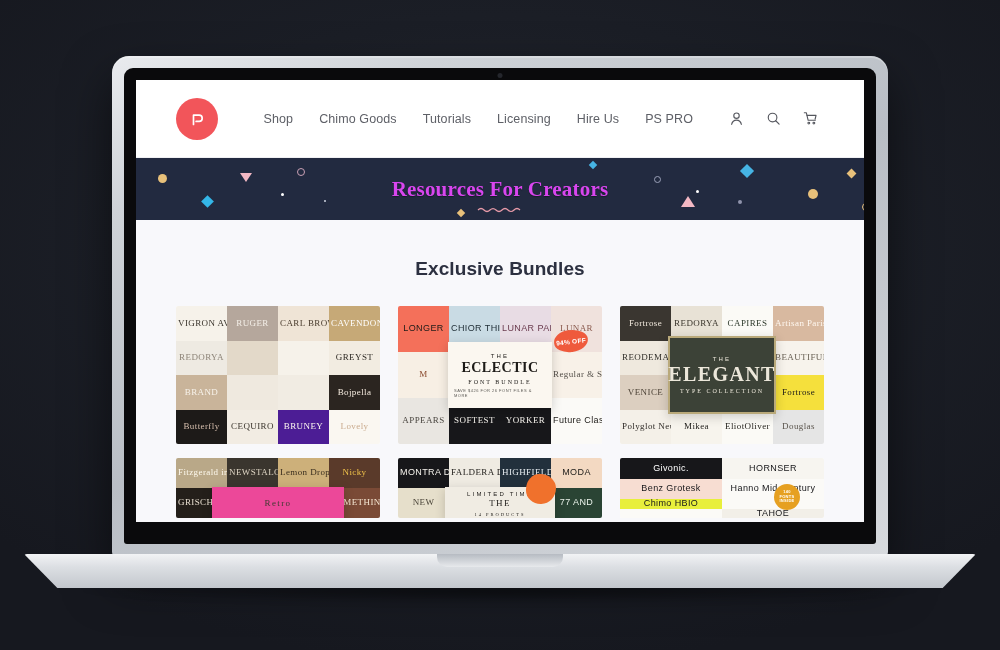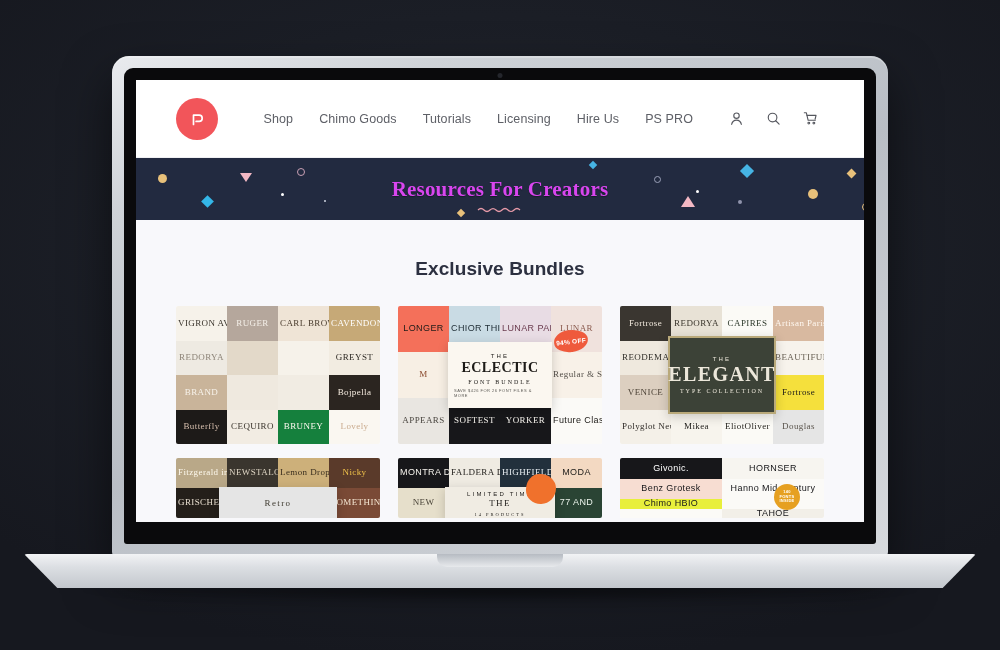--- a/index.html
+++ b/index.html
@@ -262,21 +262,21 @@
                     </div>
                     <div class="tile" style="background: rgb(43, 37, 32);">
                       <span class="serif" style="color: rgb(246, 236, 224);">Bojpella</span>
                     </div>
                     <div class="tile" style="background: rgb(29, 26, 24);">
                       <span class="serif" style="color: rgb(215, 191, 174);">Butterfly</span>
                     </div>
                     <div class="tile" style="background: rgb(242, 236, 227);">
                       <span class="serif" style="color: rgb(58, 52, 44);">CEQUIRO</span>
                     </div>
-                    <div class="tile" style="background: #15803d;">
+                    <div class="tile" style="background: #4c1d95;">
                       <span class="serif" style="color: rgb(253, 248, 240);">BRUNEY</span>
                     </div>
                     <div class="tile" style="background: rgb(250, 247, 241);">
                       <span class="serif" style="color: rgb(201, 171, 142);">Lovely</span>
                     </div>
                   </div>
                 </div>
                 <div class="card">
                   <div class="tiles t1" style="grid-template-columns: repeat(4, 1fr); grid-template-rows: repeat(3, 1fr);">
                     <div class="tile" style="background: rgb(244, 112, 90);">
@@ -401,21 +401,21 @@
                     <div class="tile" style="background: rgb(207, 201, 180);">
                       <span class="serif" style="color: rgb(62, 58, 48);"></span>
                     </div>
                     <div class="tile" style="background: rgb(207, 201, 180);">
                       <span class="serif" style="color: rgb(62, 58, 48);"></span>
                     </div>
                     <div class="tile" style="background: rgb(122, 74, 54);">
                       <span class="serif" style="color: rgb(245, 230, 210);">SOMETHING</span>
                     </div>
                   </div>
-                  <div class="center-label" style="background: #e5e5e5; color: rgb(62, 58, 48); width: 118px; height: 34px; top: 76%; padding: 3px 20px;">
+                  <div class="center-label" style="background: #ec4899; color: rgb(62, 58, 48); width: 132px; height: 34px; top: 76%; padding: 3px 20px;">
                     <div class="cl-main serif" style="font-size: 9px; letter-spacing: 1.4px; font-weight: 400; margin: 2px 0px;">Retro</div>
                   </div>
                 </div>
                 <div class="card" style="height: 60px;">
                   <div class="tiles t1" style="grid-template-columns: repeat(4, 1fr); grid-template-rows: repeat(2, 1fr);">
                     <div class="tile" style="background: rgb(23, 23, 26);">
                       <span style="color: rgb(245, 242, 236);">MONTRA DISPLAY</span>
                     </div>
                     <div class="tile" style="background: rgb(239, 235, 226);">
                       <span class="serif" style="color: rgb(36, 34, 30);">FALDERA DISPLAY</span>

